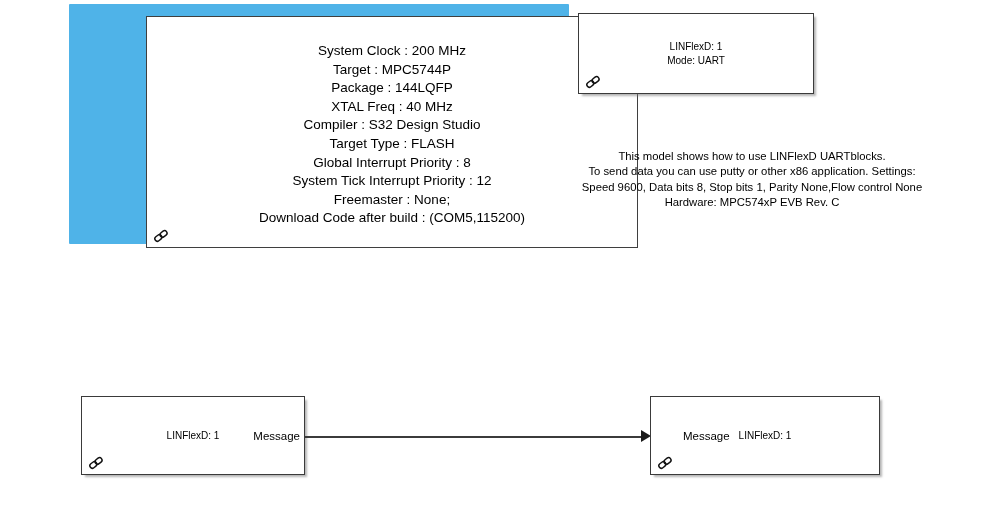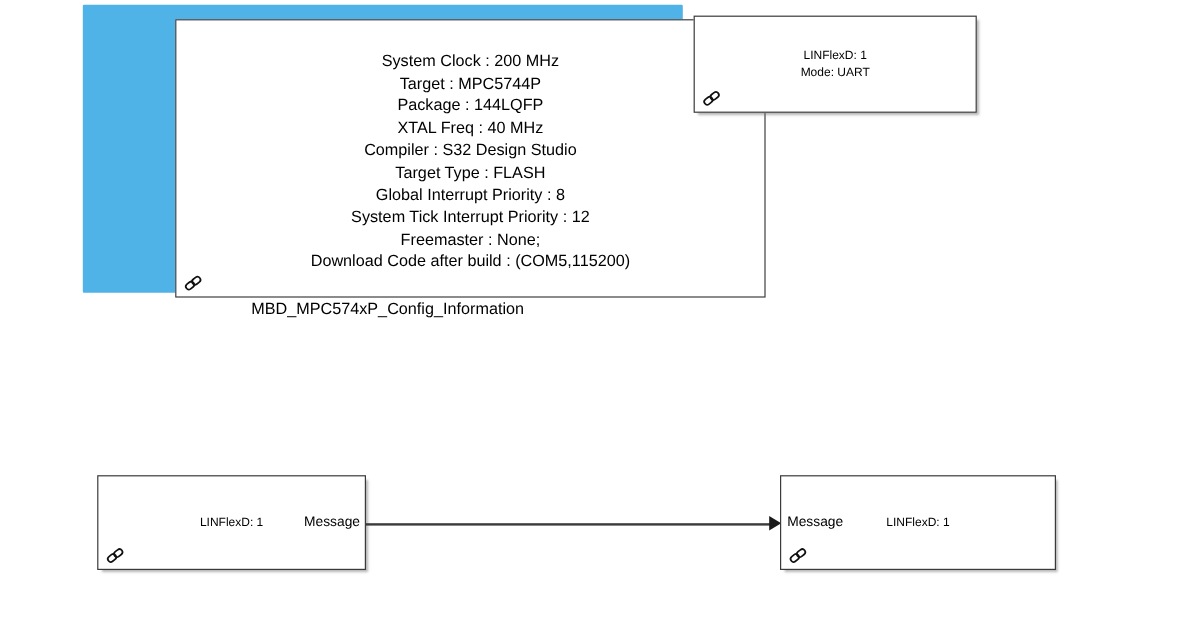--- a/index.html
+++ b/index.html
@@ -95,20 +95,21 @@
     pointer-events: none;
   }
 
   
   .port-label {
     position: absolute;
     font-size: 11.5px;
     line-height: 13px;
     color: #000;
     white-space: nowrap;
+    margin-left: 27px;
   }
   .port-out { right: 4px; top: 50%; transform: translateY(-50%); }
   .port-in  { left: 5px;  top: 50%; transform: translateY(-50%); }
 
   
   .uart-cfg-block {
     left: 578px;
     top: 13px;
     width: 236px;
     height: 81px;
@@ -184,36 +185,39 @@
 Freemaster : None;
 Download Code after build : (COM5,115200)</div>
       </div>
       <svg class="link-badge" viewBox="0 0 24 24">
         <g transform="rotate(-38 12 12)" fill="none" stroke="#111111" stroke-width="1.9">
           <rect x="2.6" y="8.6" width="10" height="6.6" rx="3.3"></rect>
           <rect x="11.4" y="8.6" width="10" height="6.6" rx="3.3"></rect>
         </g>
       </svg>
     </div>
-    <div class="block-caption">MBD_MPC574xP_Config_Information</div>
   </div>
 
   <div class="block uart-cfg-block">
     <div class="block-body">
       <div class="center-label">LINFlexD: 1
 Mode: UART</div>
     </div>
     <svg class="link-badge" viewBox="0 0 24 24">
       <g transform="rotate(-38 12 12)" fill="none" stroke="#111111" stroke-width="1.9">
         <rect x="2.6" y="8.6" width="10" height="6.6" rx="3.3"></rect>
         <rect x="11.4" y="8.6" width="10" height="6.6" rx="3.3"></rect>
       </g>
     </svg>
   </div>
 
+  <div class="annotation">This model shows how to use LINFlexD UARTblocks.
+To send data you can use putty or other x86 application. Settings:
+Speed 9600, Data bits 8, Stop bits 1, Parity None,Flow control None
+Hardware: MPC574xP EVB Rev. C</div>
 
   <div class="block tx-block">
     <div class="block-body">
       <div class="center-label">LINFlexD: 1</div>
     </div>
     <div class="port-label port-out">Message</div>
     <svg class="link-badge" viewBox="0 0 24 24">
       <g transform="rotate(-38 12 12)" fill="none" stroke="#111111" stroke-width="1.9">
         <rect x="2.6" y="8.6" width="10" height="6.6" rx="3.3"></rect>
         <rect x="11.4" y="8.6" width="10" height="6.6" rx="3.3"></rect>

